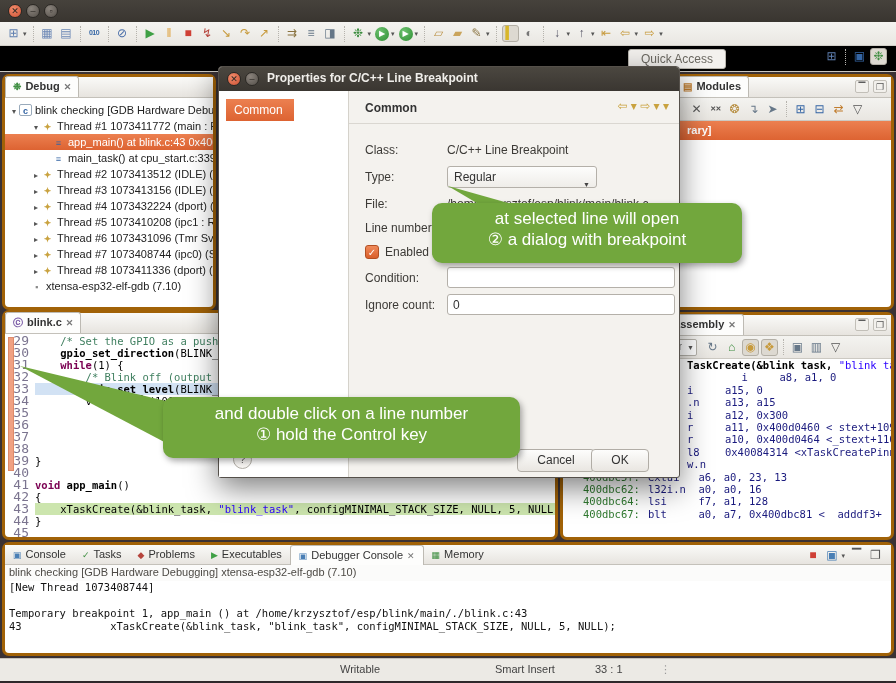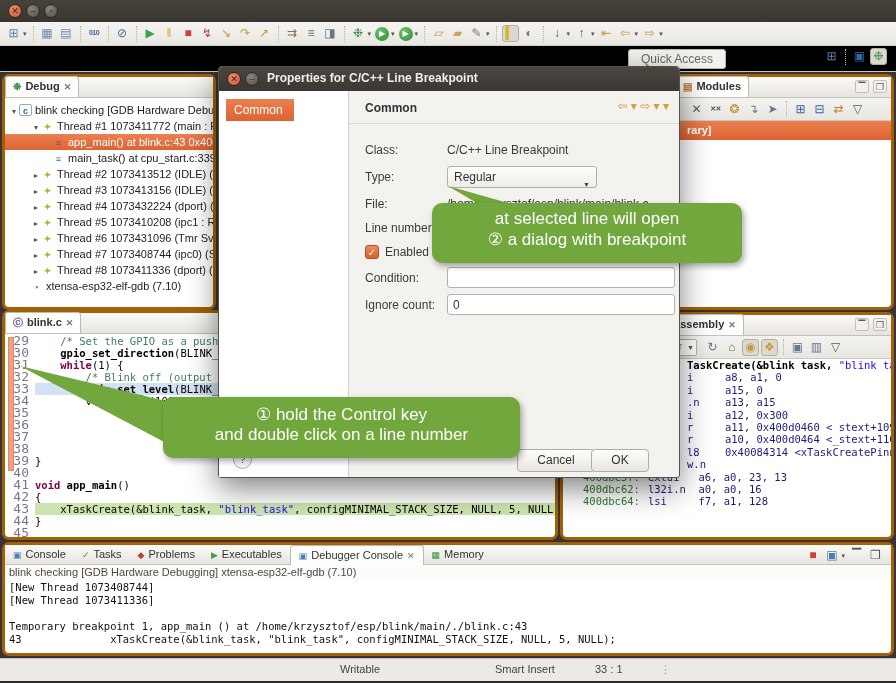--- a/index.html
+++ b/index.html
@@ -306,31 +306,32 @@
           <span class="ticon pressed" style="color: rgb(199, 154, 60);">◉</span>
           <span class="ticon pressed" style="color: rgb(199, 154, 60);">❖</span>
           <span class="tsep"></span>
           <span class="ticon" style="color: rgb(102, 119, 136);">▣</span>
           <span class="ticon" style="color: rgb(102, 119, 136);">▥</span>
           <span class="ticon" style="color: rgb(85, 85, 85);">▽</span>
         </span>
     </div>
     <div id="disasm-body">
         <div class="drow" style="padding-left: 124px;"><span class="dsrc">TaskCreate(&amp;blink_task, </span><span class="str">"blink_tas</span></div>
-        <div class="drow" style="padding-left: 124px;"><span class="op">i     a8, a1, 0</span></div>
+        <div class="drow" style="padding-left: 124px; text-align: center;"><span class="op">i     a8, a1, 0</span></div>
         <div class="drow" style="padding-left: 124px;"><span class="op">i     a15, 0</span></div>
         <div class="drow" style="padding-left: 124px;"><span class="op">.n    a13, a15</span></div>
         <div class="drow" style="padding-left: 124px;"><span class="op">i     a12, 0x300</span></div>
         <div class="drow" style="padding-left: 124px;"><span class="op">r     a11, 0x400d0460 &lt;_stext+1096&gt;</span></div>
         <div class="drow" style="padding-left: 124px;"><span class="op">r     a10, 0x400d0464 &lt;_stext+1100&gt;</span></div>
         <div class="drow" style="padding-left: 124px;"><span class="op">l8    0x40084314 &lt;xTaskCreatePinned</span></div>
         <div class="drow" style="padding-left: 124px;"><span class="op">w.n</span></div>
         <div class="drow" style="padding-left: 20px;"><span class="daddr">400dbc5f:</span><span class="op">extui   a6, a0, 23, 13</span></div>
         <div class="drow" style="padding-left: 20px;"><span class="daddr">400dbc62:</span><span class="op">l32i.n  a0, a0, 16</span></div>
         <div class="drow" style="padding-left: 20px;"><span class="daddr">400dbc64:</span><span class="op">lsi     f7, a1, 128</span></div>
+        <div class="drow" style="padding-left: 20px;"><span class="daddr">400dbc67:</span><span class="op">blt     a0, a7, 0x400dbc81 &lt;__adddf3+</span></div>
       </div>
   </div>
 
   <div class="panel" style="left:2px; top:542px; width:892px; height:114px;">
     <div style="position:relative;">
       <div id="console-tabs">
           <span class="ctab"><span class="cicon" style="color: rgb(74, 127, 181);">▣</span><span>Console</span></span>
           <span class="ctab"><span class="cicon" style="color: rgb(62, 142, 65);">✓</span><span>Tasks</span></span>
           <span class="ctab"><span class="cicon" style="color: rgb(181, 68, 60);">◆</span><span>Problems</span></span>
           <span class="ctab"><span class="cicon" style="color: rgb(63, 160, 69);">▶</span><span>Executables</span></span>
@@ -341,21 +342,20 @@
           <span class="ticon" style="color: rgb(207, 64, 54);">■</span>
           <span class="ticon" style="color: rgb(74, 127, 181);">▣</span>
           <span class="tdrop">▾</span>
           <span class="ticon" style="color: rgb(85, 85, 85);">▔</span>
           <span class="ticon" style="color: rgb(85, 85, 85);">❐</span>
         </div>
     </div>
     <div id="console-header">blink checking [GDB Hardware Debugging] xtensa-esp32-elf-gdb (7.10)</div>
     <div id="console-lines">
         <div class="cline">[New Thread 1073408744]</div>
-        <div class="cline">[New Thread 1073411336]</div>
         <div class="cline"></div>
         <div class="cline">Temporary breakpoint 1, app_main () at /home/krzysztof/esp/blink/main/./blink.c:43</div>
         <div class="cline">43              xTaskCreate(&amp;blink_task, "blink_task", configMINIMAL_STACK_SIZE, NULL, 5, NULL);</div>
       </div>
   </div>
 
   <div id="statusbar">
     <span class="scell" style="left:340px">Writable</span>
     <span class="scell" style="left:495px">Smart Insert</span>
     <span class="scell" style="left:595px">33 : 1</span>
@@ -400,22 +400,22 @@
     </div>
     <div class="dbtn" style="left:298px; top:382px; width:78px;">Cancel</div>
     <div class="dbtn" style="left:372px; top:382px; width:58px;">OK</div>
     <div id="help-btn">?</div>
   </div>
 
   <svg class="ctail" style="left:12px; top:358px;" width="165" height="95">
     <polygon points="8,8 158,44 158,87" fill="#72a73d"></polygon>
   </svg>
   <div class="callout" style="left:163px; top:397px; width:357px; height:61px; padding-top:7px;">
+    <div>and double click on a line number</div>
     <div><span class="cnum">①</span> <span>hold the Control key</span></div>
-    <div>and double click on a line number</div>
   </div>
 
   <svg class="ctail" style="left:440px; top:180px;" width="120" height="40">
     <polygon points="8,6 52,32 100,32" fill="#72a73d"></polygon>
   </svg>
   <div class="callout" style="left:432px; top:203px; width:310px; height:60px; padding-top:6px;">
     <div>at selected line will open</div>
     <div><span class="cnum">②</span> <span>a dialog with breakpoint</span></div>
   </div>
 

